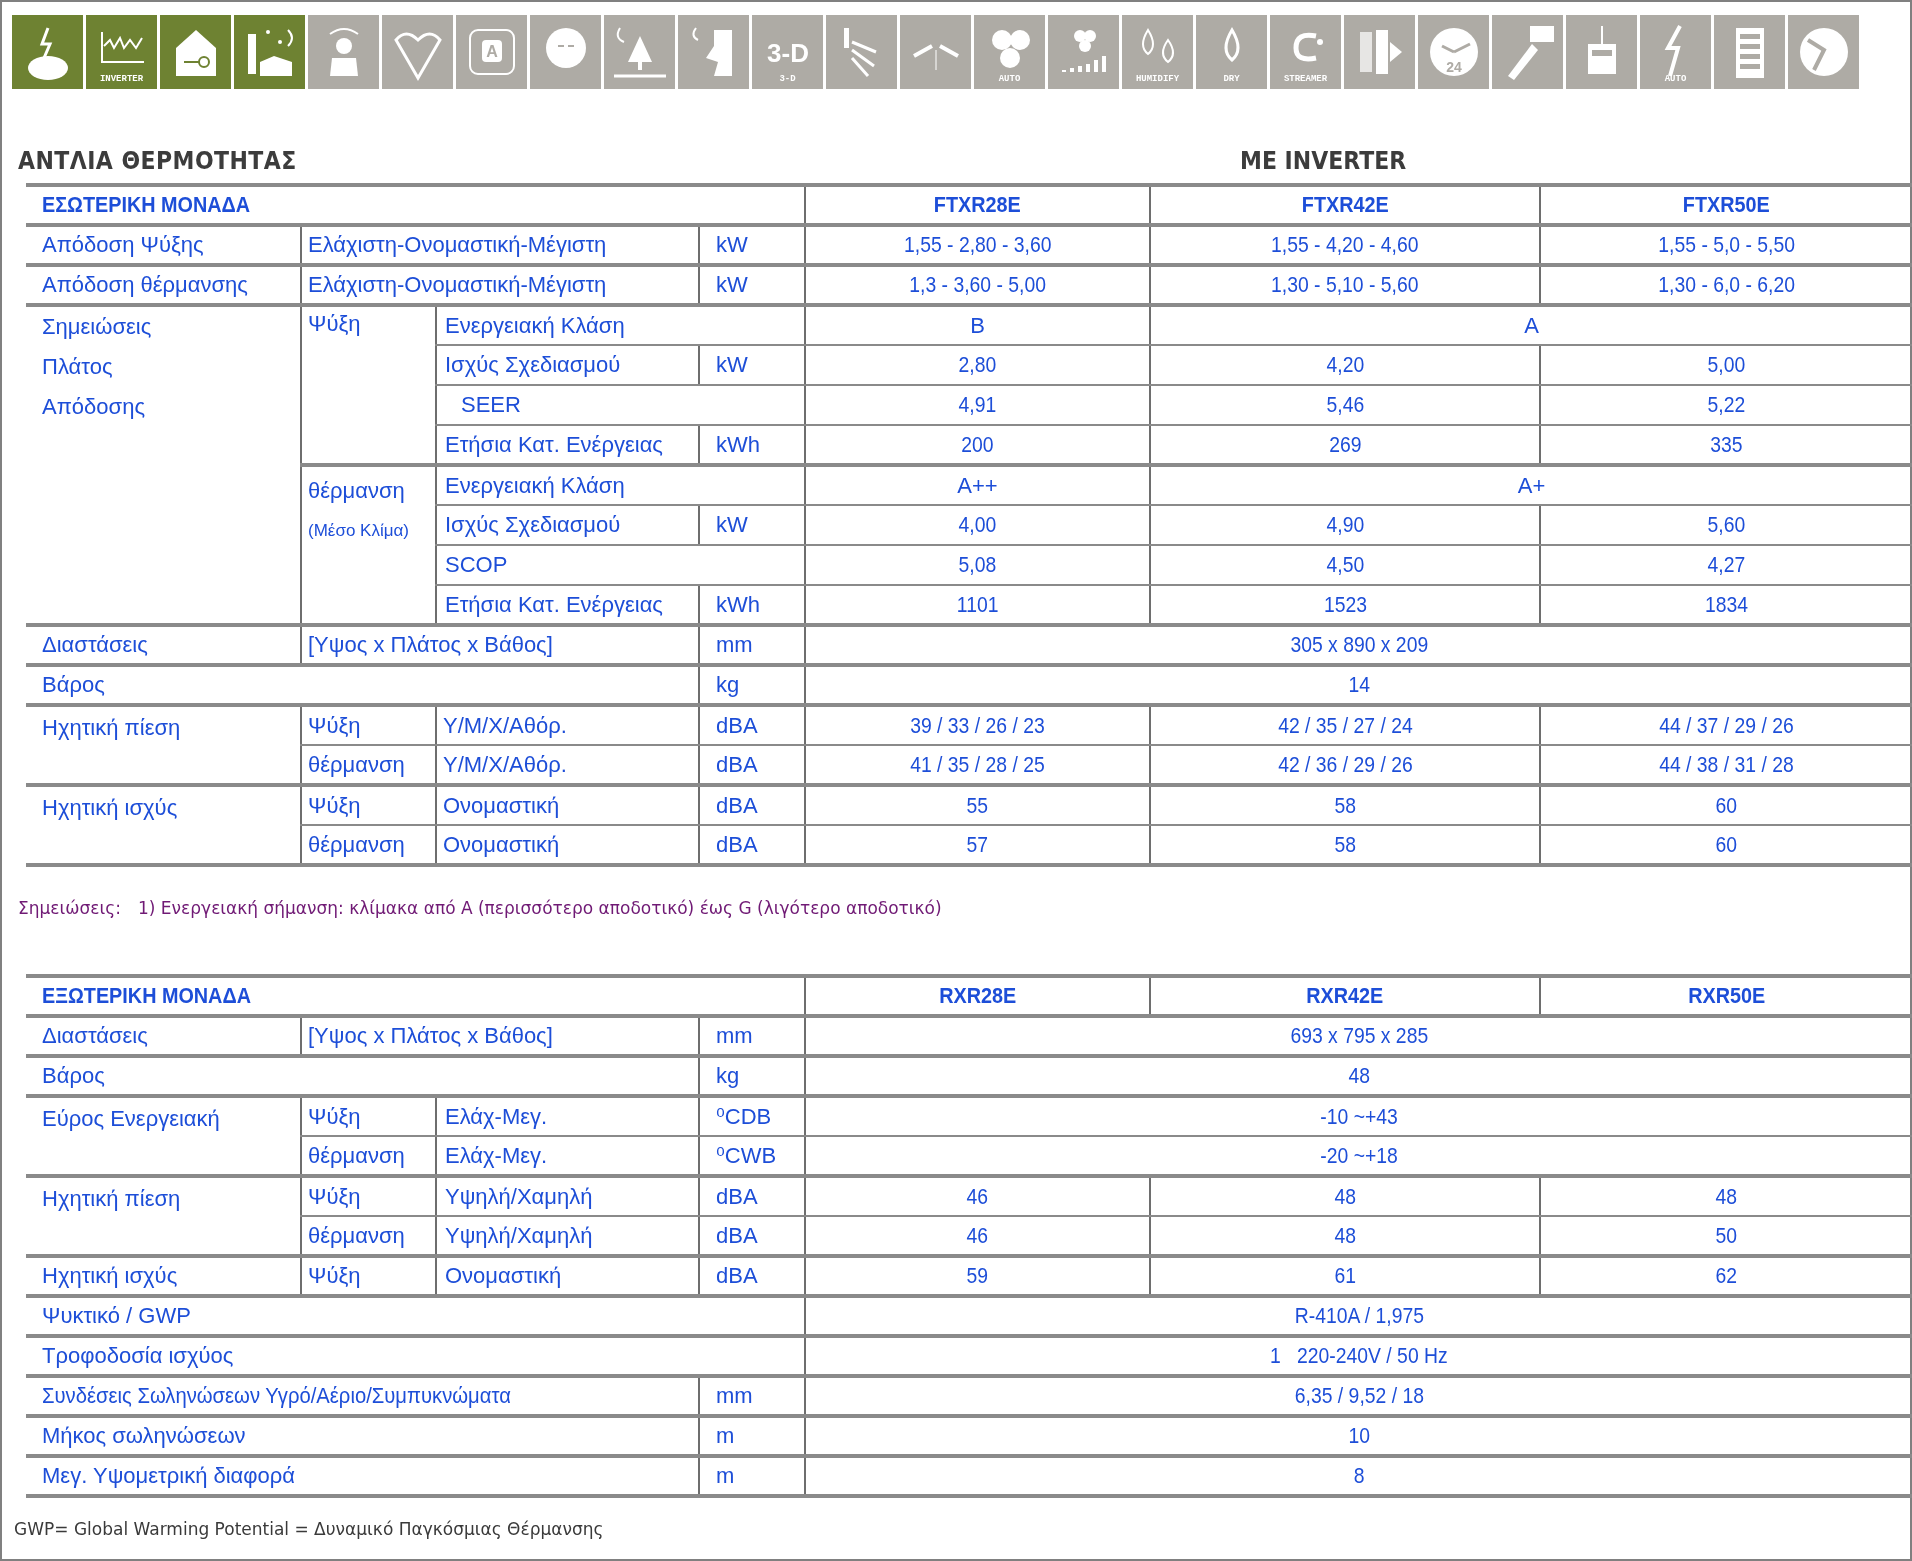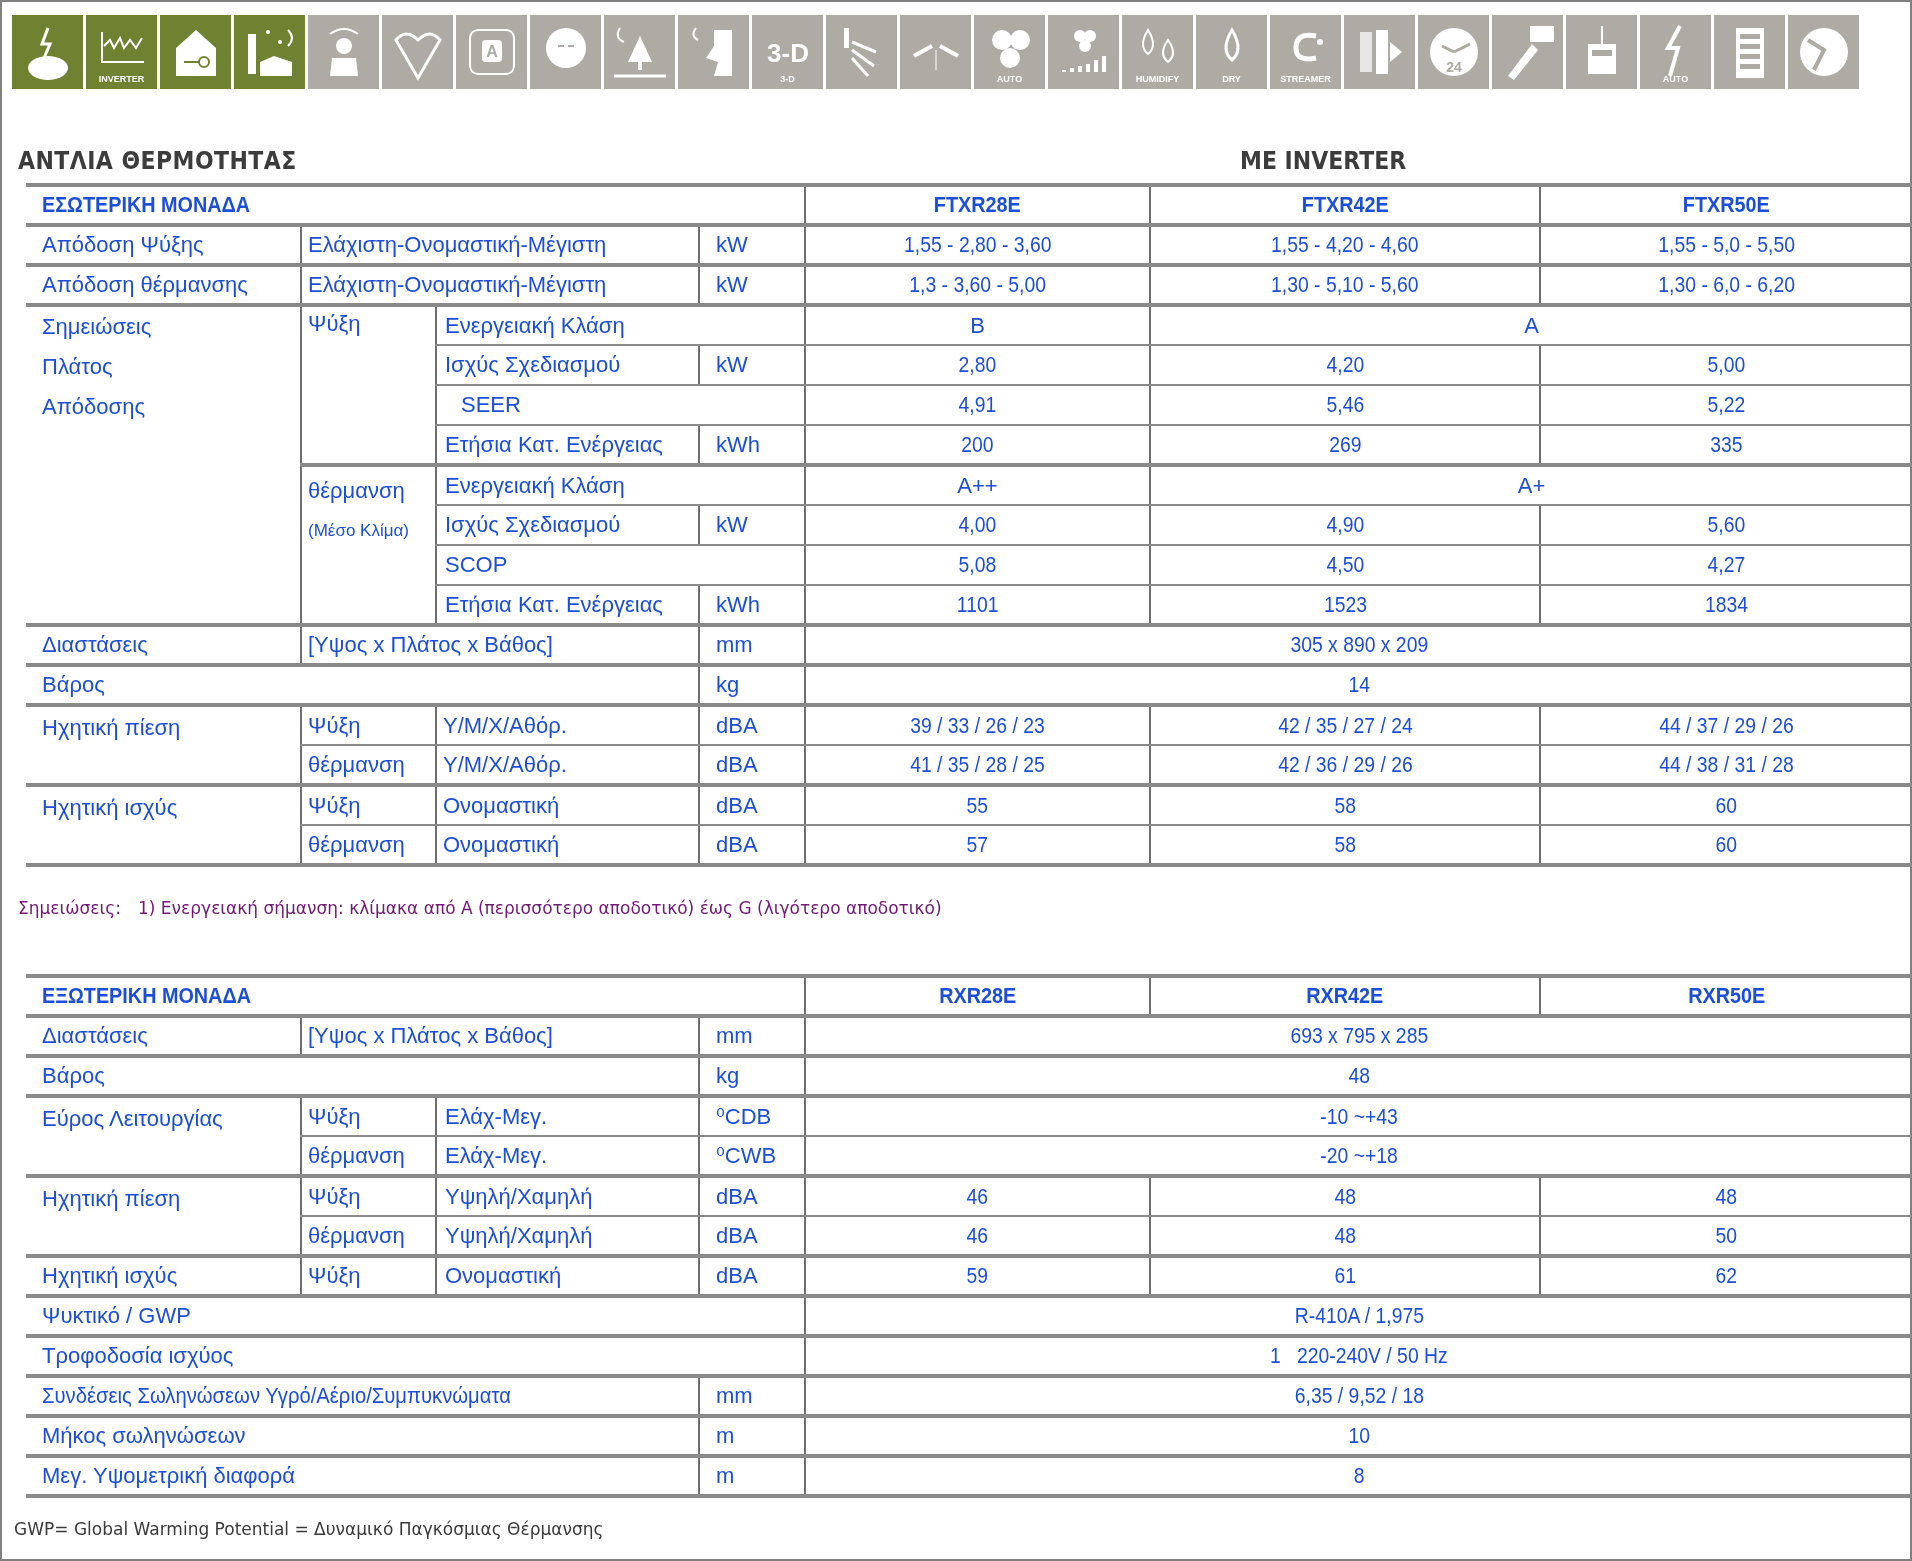--- a/index.html
+++ b/index.html
@@ -22,21 +22,21 @@
     width: 71px; height: 74px;
     display: flex; align-items: center; justify-content: center;
     position: relative;
   }
   .feat-icon.green { background: #6e8232; }
   .feat-icon.grey { background: #aeaba5; }
   .feat-icon svg { width: 60px; height: 60px; }
   .feat-icon .cap {
     position: absolute; bottom: 5px; left: 0; right: 0; text-align: center;
     font-size: 9px; font-weight: bold; color: #ffffff; letter-spacing: 0px;
-    font-family: Liberation Sans, sans-serif;
+    font-family: Liberation Mono, monospace;
   }
 
   
   .title-left {
     position: absolute; left: 18px; top: 146px;
     font-size: 25px; font-weight: bold; color: #3c3c3c; letter-spacing: 0.5px;
     font-family: "DejaVu Sans", sans-serif;
     transform: scaleX(0.88); transform-origin: left center;
   }
   .title-right {
@@ -446,21 +446,21 @@
     <td colspan="2" style="padding-left:6px">[Υψος x Πλάτος x Βάθος]</td>
     <td>mm</td>
     <td colspan="3" class="ctr num"><span>693 x 795 x 285</span></td>
   </tr>
   <tr>
     <td class="nl" colspan="3">Βάρος</td>
     <td>kg</td>
     <td colspan="3" class="ctr num"><span>48</span></td>
   </tr>
   <tr>
-    <td class="nl vtop" rowspan="2">Εύρος Λειτουργίας</td>
+    <td class="nl vtop" rowspan="2">Εύρος Ενεργειακή</td>
     <td class="thin" style="padding-left:6px">Ψύξη</td>
     <td class="thin" style="padding-left:8px">Ελάχ-Μεγ.</td>
     <td class="thin">⁰CDB</td>
     <td colspan="3" class="ctr num thin"><span>-10 ~+43</span></td>
   </tr>
   <tr>
     <td style="padding-left:6px">θέρμανση</td>
     <td style="padding-left:8px">Ελάχ-Μεγ.</td>
     <td>⁰CWB</td>
     <td colspan="3" class="ctr num"><span>-20 ~+18</span></td>

